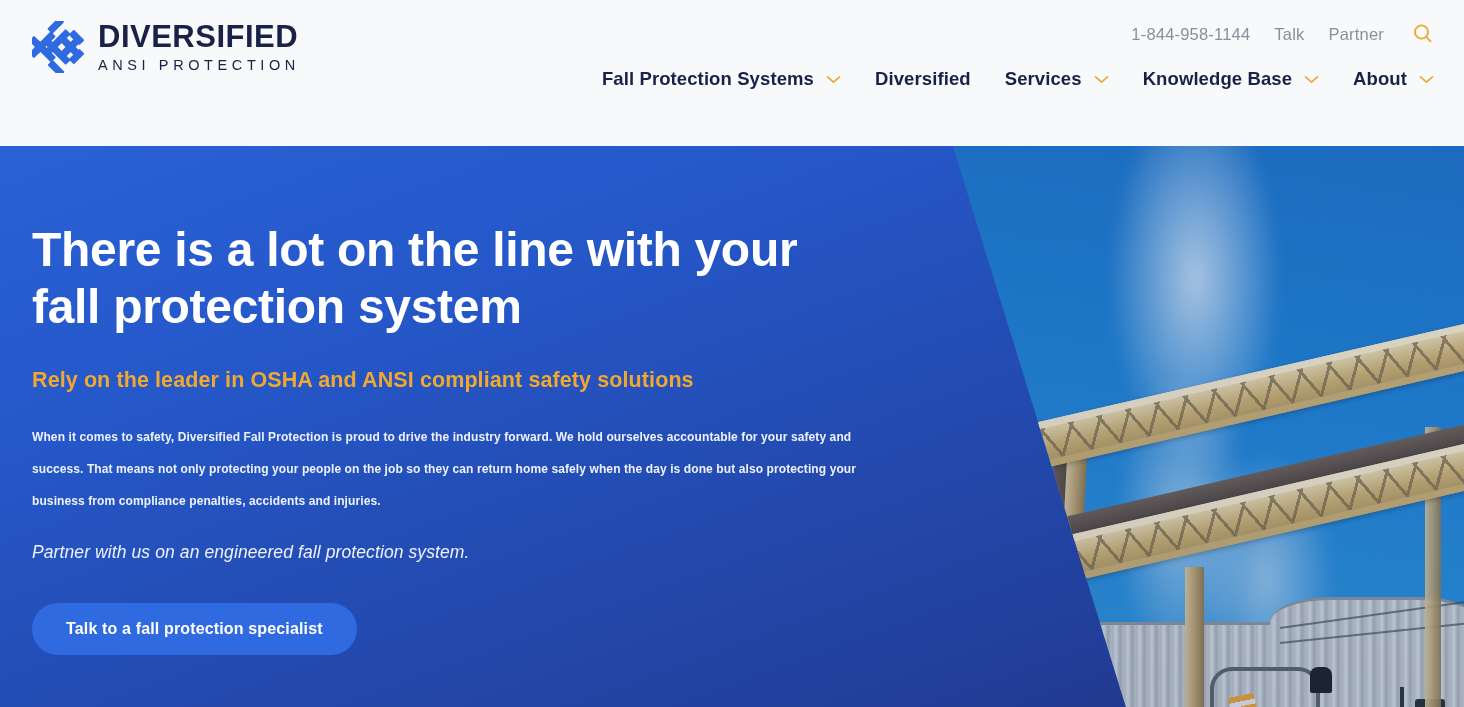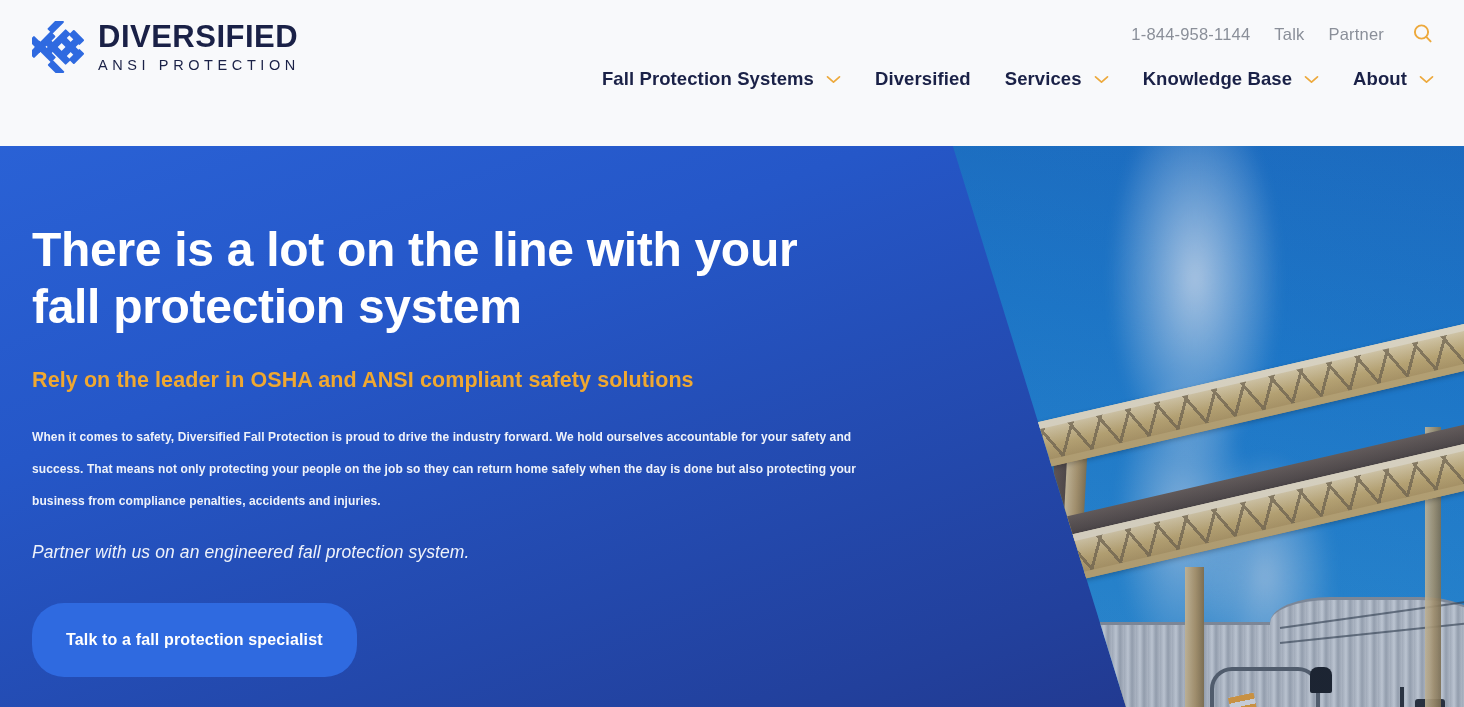--- a/index.html
+++ b/index.html
@@ -300,21 +300,21 @@
     font-style: italic;
   }
 
   .cta {
     display: inline-block;
     margin-top: 37px;
     background: #2f6ae0;
     color: #ffffff;
     font-size: 16px;
     font-weight: bold;
-    padding: 28px 34px;
+    padding: 17px 34px;
     border: none;
     border-radius: 32px;
     cursor: pointer;
     letter-spacing: 0.15px;
     font-family: "Liberation Sans", sans-serif;
   }
 </style>
 </head>
 <body>
 

